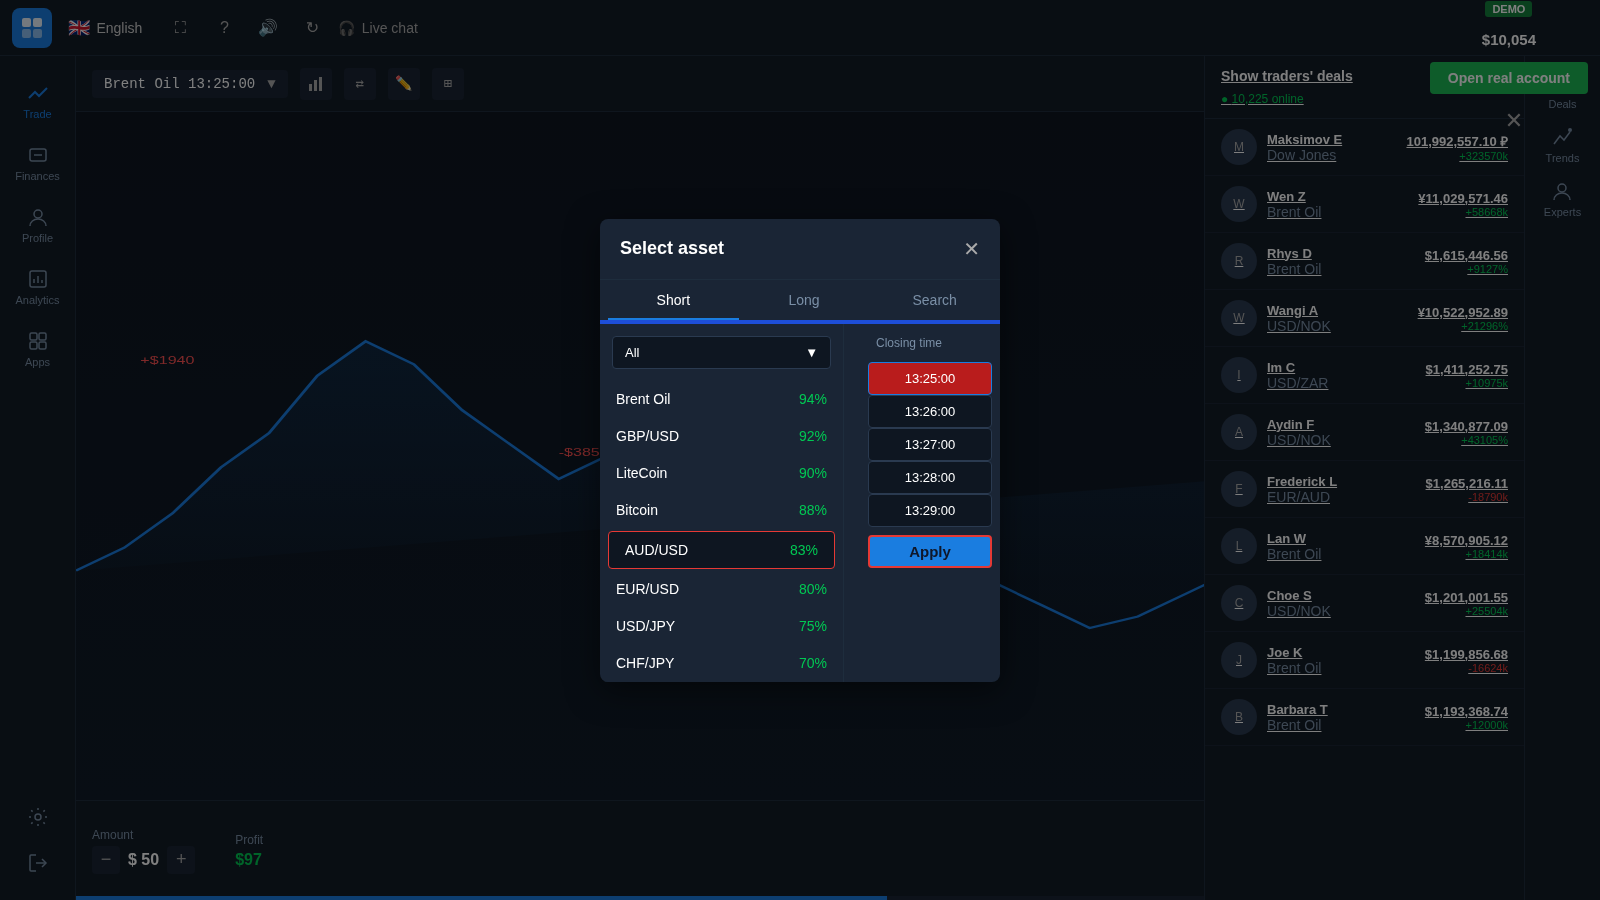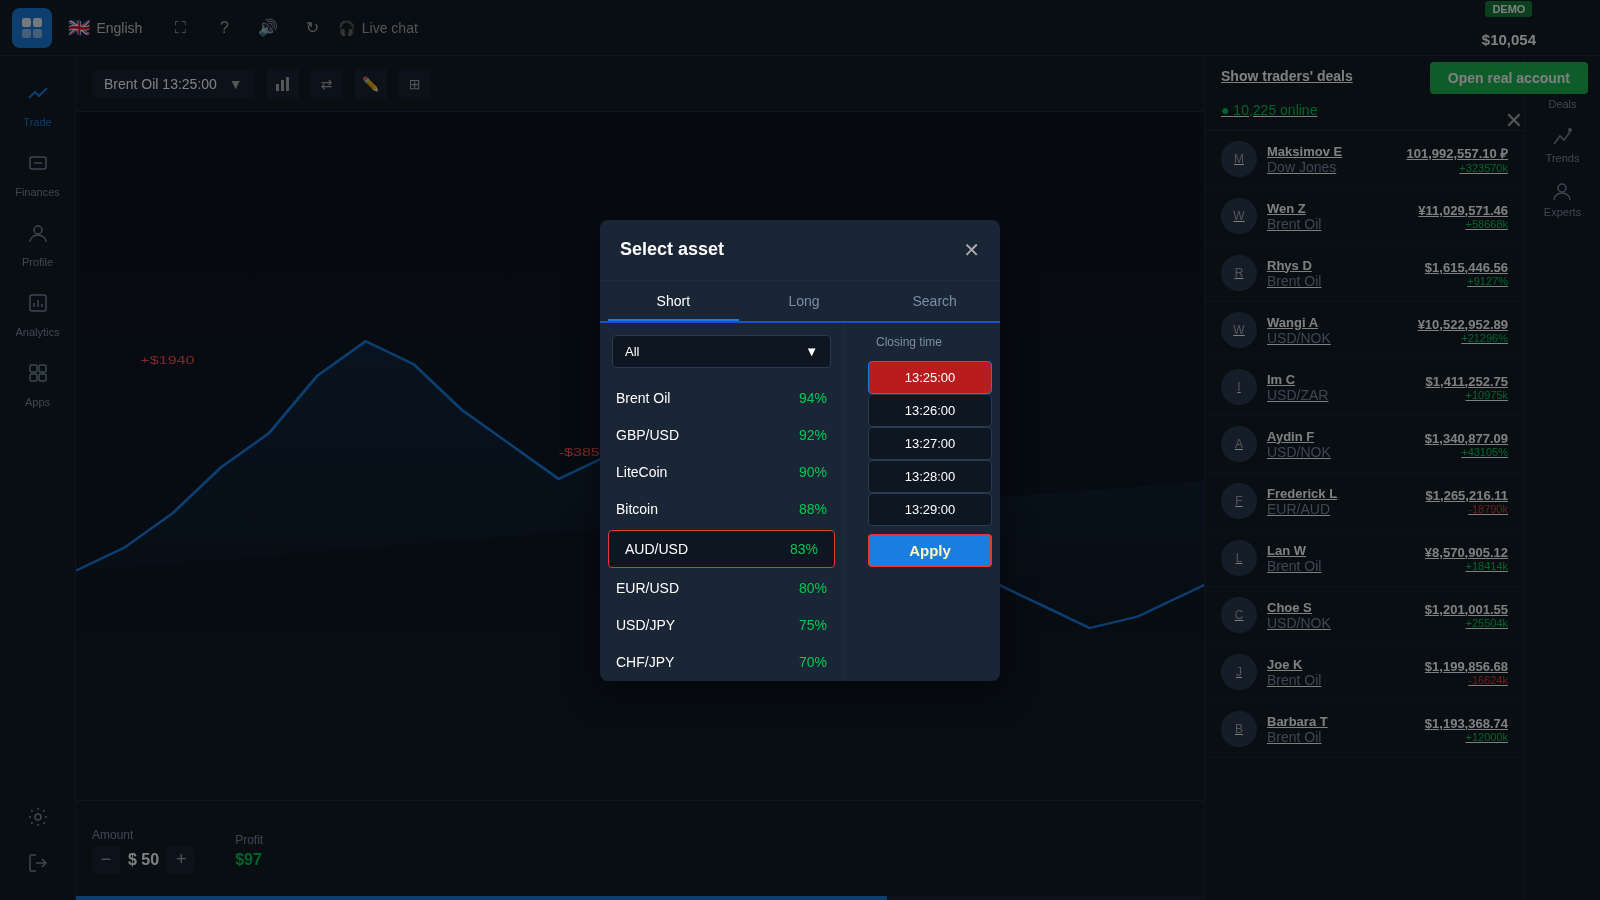--- a/index.html
+++ b/index.html
@@ -101,21 +101,21 @@
       flex-direction: column;
       align-items: center;
       padding-top: 16px;
       gap: 4px;
       z-index: 9;
     }
     .sidebar-item {
       display: flex;
       flex-direction: column;
       align-items: center;
-      gap: 12px;
+      gap: 4px;
       padding: 10px 6px;
       border-radius: 8px;
       cursor: pointer;
       width: 68px;
       color: #7a8fa6;
       font-size: 11px;
     }
     .sidebar-item.active { color: #1a7de0; }
     .sidebar-item svg { width: 22px; height: 22px; }
     .sidebar-spacer { flex: 1; }
@@ -138,20 +138,21 @@
 
     
     .chart-toolbar {
       height: 56px;
       background: #131c27;
       border-bottom: 1px solid #1e2d3d;
       display: flex;
       align-items: center;
       padding: 0 16px;
       gap: 12px;
+      font-family: Liberation Mono, monospace;
     }
     .asset-selector {
       display: flex; align-items: center; gap: 8px;
       background: #1a2535;
       border-radius: 4px;
       padding: 6px 12px;
       font-size: 14px;
       cursor: pointer;
       color: #fff;
     }
@@ -274,21 +275,21 @@
       border-left: 1px solid #1e2d3d;
       overflow-y: auto;
       z-index: 8;
       text-decoration: underline;
     }
     .traders-header {
       padding: 12px 16px;
       border-bottom: 1px solid #1e2d3d;
     }
     .traders-title { font-size: 14px; color: #fff; font-weight: bold; }
-    .traders-online { font-size: 14px; color: #00c853; margin-top: 18px; }
+    .traders-online { font-size: 12px; color: #00c853; margin-top: 8px; }
     .trader-item {
       display: flex;
       align-items: center;
       padding: 10px 16px;
       gap: 10px;
       border-bottom: 1px solid #1a2535;
       cursor: pointer;
     }
     .trader-avatar {
       width: 36px; height: 36px;
@@ -331,21 +332,21 @@
       border-bottom: 1px solid #1e2d3d;
     }
     .modal-title { font-size: 18px; font-weight: bold; color: #fff; }
     .modal-close {
       color: #aaa;
       font-size: 20px;
       cursor: pointer;
     }
     .modal-tabs {
       display: flex;
-      border-bottom: 2px solid #1d4ed8;
+      border-bottom: 4px solid #1d4ed8;
       padding-left: 8px;
     }
     .modal-tab {
       flex: 1;
       text-align: center;
       padding: 12px;
       font-size: 14px;
       color: #7a8fa6;
       cursor: pointer;
       position: relative;
@@ -425,21 +426,21 @@
       border-color: #1a7de0;
     }
     .apply-btn {
       background: #1a7de0;
       border: 2px solid #e53935;
       border-radius: 4px;
       padding: 6px;
       text-align: center;
       font-size: 15px;
       font-weight: bold;
-      color: #fef9c3;
+      color: #0f172a;
       cursor: pointer;
       margin-top: 4px;
     }
   </style>
 </head>
 <body>
 
 <div class="topnav">
   <div class="topnav-logo">
     <svg width="22" height="22" viewBox="0 0 22 22" fill="none">

